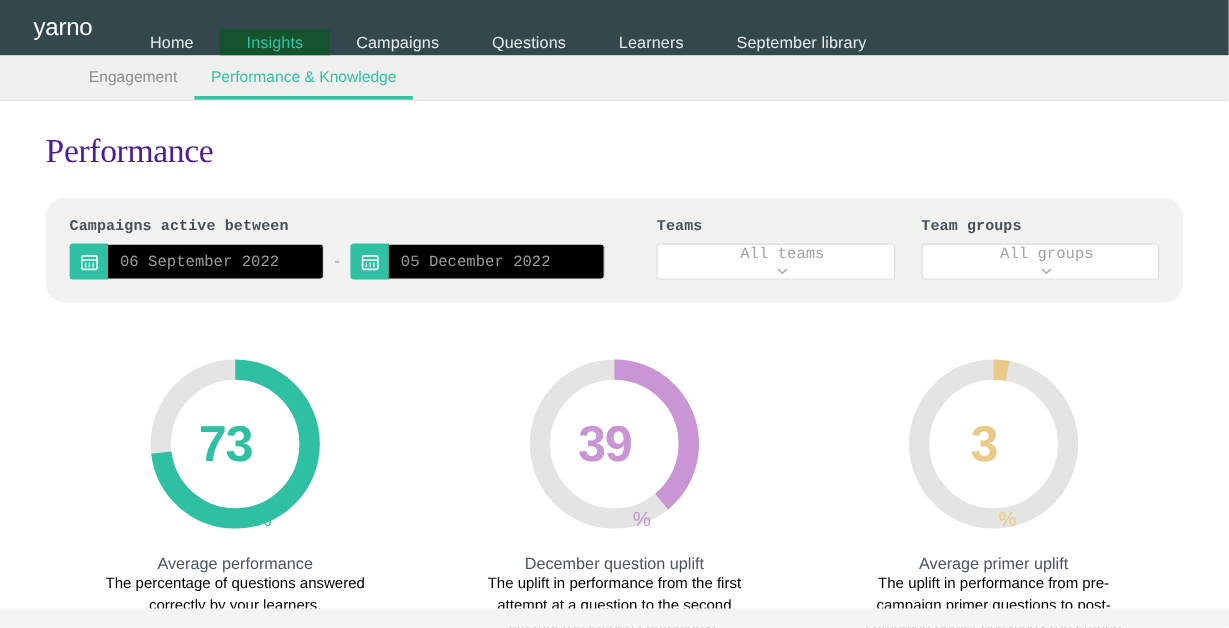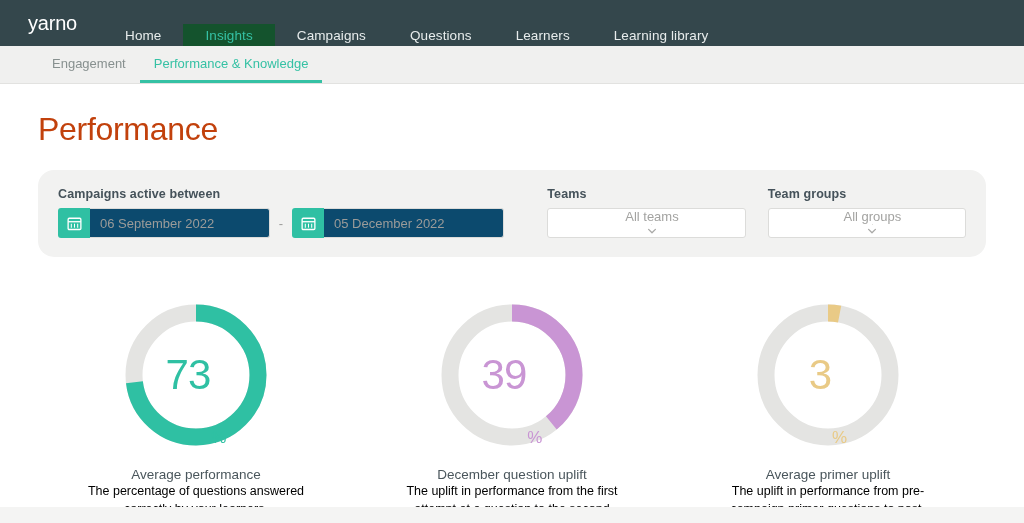--- a/index.html
+++ b/index.html
@@ -63,73 +63,75 @@
   }
   .caret-circle svg { display: block; }
 
   
   .subnav {
     height: 38px;
     background: #f0f0ef;
     border-bottom: 1px solid #e2e2e0;
     display: flex;
     align-items: stretch;
-    padding-left: 38px;
+    padding-left: 60px;
   }
   .subtab {
     display: flex; align-items: center;
     padding: 0 14px;
     font-size: 13px;
     color: #87908f;
     border-bottom: 3px solid transparent;
     white-space: nowrap;
   }
   .subtab.active {
     color: #35c1a4;
     border-bottom-color: #35c1a4;
   }
 
   
   .page { padding: 0 38px; }
   .page-title {
-    font-size: 32px;
-    color: #c2410c;
+    font-size: 28px;
+    color: #4c1d95;
     margin: 27px 0 22px 0;
     font-weight: normal;
     letter-spacing: -0.3px;
+    font-family: Liberation Serif, serif;
   }
 
   
   .filters {
     background: #f2f2f1;
     border-radius: 16px;
     padding: 17px 20px 19px 20px;
     display: flex;
     align-items: flex-end;
+    font-family: Liberation Mono, monospace;
   }
   .field-label {
     display: block;
     font-size: 12.5px;
     font-weight: bold;
     color: #45525a;
     margin-bottom: 7px;
     letter-spacing: 0.1px;
   }
   .group-dates { display: flex; align-items: flex-end; }
   .date-ctl { display: flex; height: 30px; width: 212px; }
   .cal-btn {
     width: 32px;
     background: #2fc0a3;
     border-radius: 3px 0 0 3px;
     display: flex; align-items: center; justify-content: center;
     flex: 0 0 32px;
   }
   .date-input {
     flex: 1 1 auto;
-    background: #0c4a6e;
+    background: #000000;
     border: 1px solid #dcdcda;
     border-left: none;
     border-radius: 0 3px 3px 0;
     font-size: 13px;
     color: #9b9b99;
     padding: 0 10px;
     display: flex; align-items: center;
   }
   .date-sep {
     width: 22px;
@@ -178,21 +180,21 @@
     position: relative;
     width: 152px; height: 152px;
   }
   .donut svg { display: block; transform: rotate(-90deg); }
   .donut .center {
     position: absolute; inset: 0;
     display: flex; align-items: center; justify-content: center;
   }
   .pct-num {
     font-size: 42px;
-    font-weight: 400;
+    font-weight: 700;
     line-height: 1;
     letter-spacing: -1px;
   }
   .pct-sym {
     font-size: 17px;
     font-weight: 400;
     line-height: 1;
     align-self: flex-end;
     padding-bottom: 5px;
     margin-left: 1px;
@@ -226,21 +228,21 @@
   <div class="brand">
     <span>yarno</span>
   </div>
 
   <nav class="navlinks">
     <a class="navlink" href="#">Home</a>
     <a class="navlink active" href="#">Insights</a>
     <a class="navlink" href="#">Campaigns</a>
     <a class="navlink" href="#">Questions</a>
     <a class="navlink" href="#">Learners</a>
-    <a class="navlink" href="#">Learning library</a>
+    <a class="navlink" href="#">September library</a>
   </nav>
 
 </div>
 
 <div class="subnav">
   <div class="subtab">Engagement</div>
   <div class="subtab active">Performance &amp; Knowledge</div>
 </div>
 
 <div class="page">

